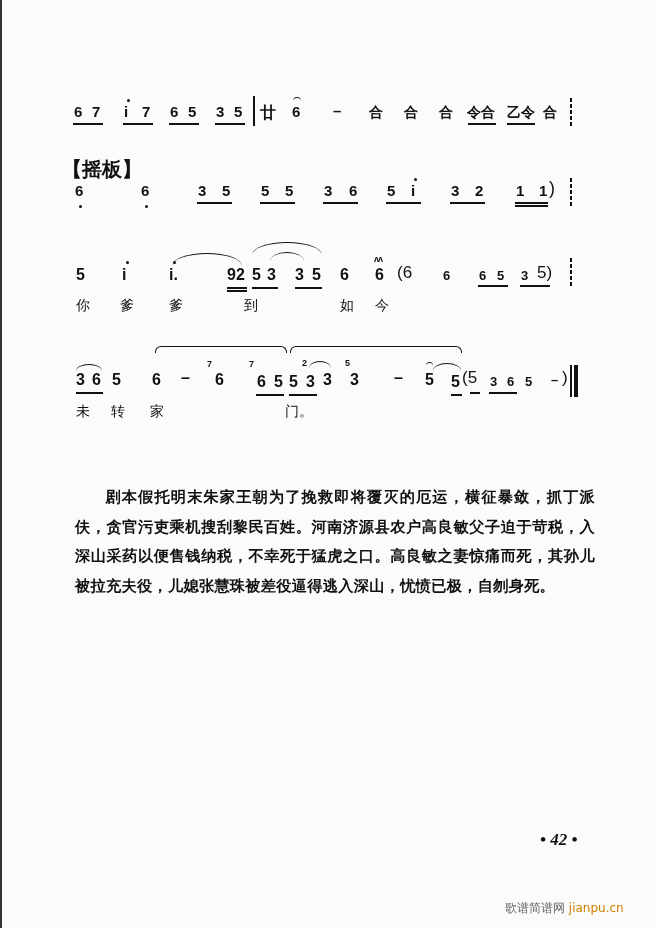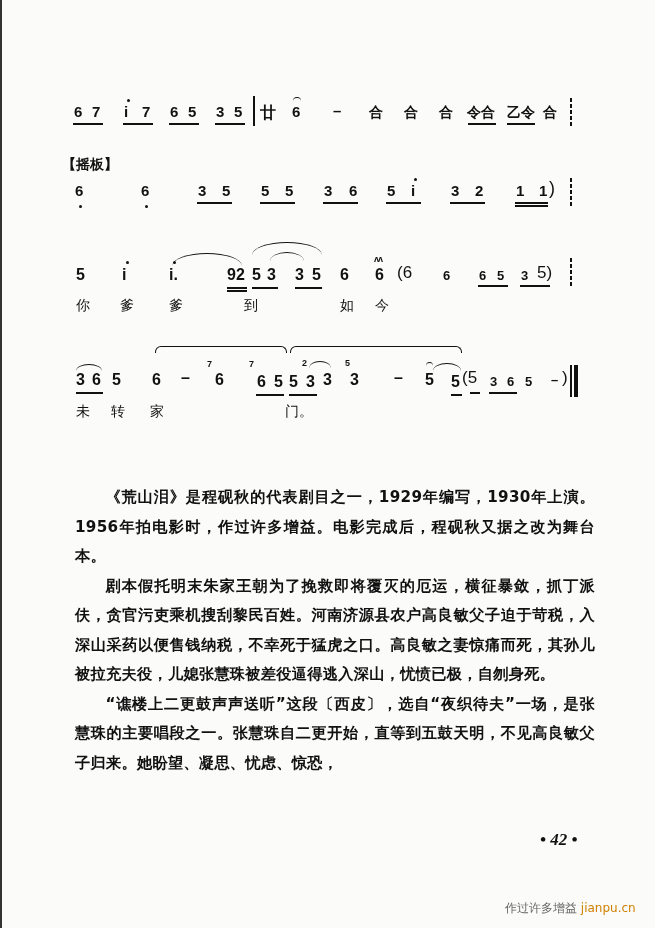--- a/index.html
+++ b/index.html
@@ -54,21 +54,21 @@
   <span class="cn" style="left:404px;top:104px">合</span>
   <span class="cn" style="left:439px;top:104px">合</span>
   <span class="cn" style="left:467px;top:104px">令合</span>
   <div class="ul" style="left:468px;top:123px;width:28px"></div>
   <span class="cn" style="left:507px;top:104px">乙令</span>
   <div class="ul" style="left:507px;top:123px;width:28px"></div>
   <span class="cn" style="left:543px;top:104px">合</span>
   <div class="dashbar" style="left:570px;top:98px;height:28px"></div>
 </div>
 
-<span class="cn" style="left:62px;top:156px;font-size:14px">【摇板】</span>
+<span class="cn" style="left:62px;top:156px;font-size:20px">【摇板】</span>
 
 <div>
   <span class="n" style="left:75px;top:183px">6</span>
   <div class="dot" style="left:79px;top:205px"></div>
   <span class="n" style="left:141px;top:183px">6</span>
   <div class="dot" style="left:145px;top:205px"></div>
   <span class="n" style="left:198px;top:183px">3</span>
   <span class="n" style="left:222px;top:183px">5</span>
   <div class="ul" style="left:197px;top:202px;width:35px"></div>
   <span class="n" style="left:261px;top:183px">5</span>
@@ -172,23 +172,21 @@
   <div class="bar" style="left:570px;top:365px;height:32px;width:1.5px"></div>
   <div class="bar" style="left:574px;top:365px;height:32px;width:4px"></div>
 
   <span class="lyric" style="left:76px;top:403px">未</span>
   <span class="lyric" style="left:111px;top:403px">转</span>
   <span class="lyric" style="left:150px;top:403px">家</span>
   <span class="lyric" style="left:285px;top:403px">门。</span>
 </div>
 
 <div class="para" style="top:483px">
-  <p class="indent">《荒山泪》是程砚秋的代表剧目之一，1929年编写，1930年上演。1956年拍电影时，作过许多增益。电影完成后，程砚秋又据之改为舞台本。</p>
   <p class="indent">剧本假托明末朱家王朝为了挽救即将覆灭的厄运，横征暴敛，抓丁派伕，贪官污吏乘机搜刮黎民百姓。河南济源县农户高良敏父子迫于苛税，入深山采药以便售钱纳税，不幸死于猛虎之口。高良敏之妻惊痛而死，其孙儿被拉充夫役，儿媳张慧珠被差役逼得逃入深山，忧愤已极，自刎身死。</p>
-  <p class="indent">“谯楼上二更鼓声声送听”这段〔西皮〕，选自“夜织待夫”一场，是张慧珠的主要唱段之一。张慧珠自二更开始，直等到五鼓天明，不见高良敏父子归来。她盼望、凝思、忧虑、惊恐，</p>
 </div>
 
 <div class="pagenum">• 42 •</div>
 
 <div class="watermark">
-  <span>作过许多增益</span>
+  <span>歌谱简谱网</span>
   <span class="url">jianpu.cn</span>
 </div>
 
 </body></html>

